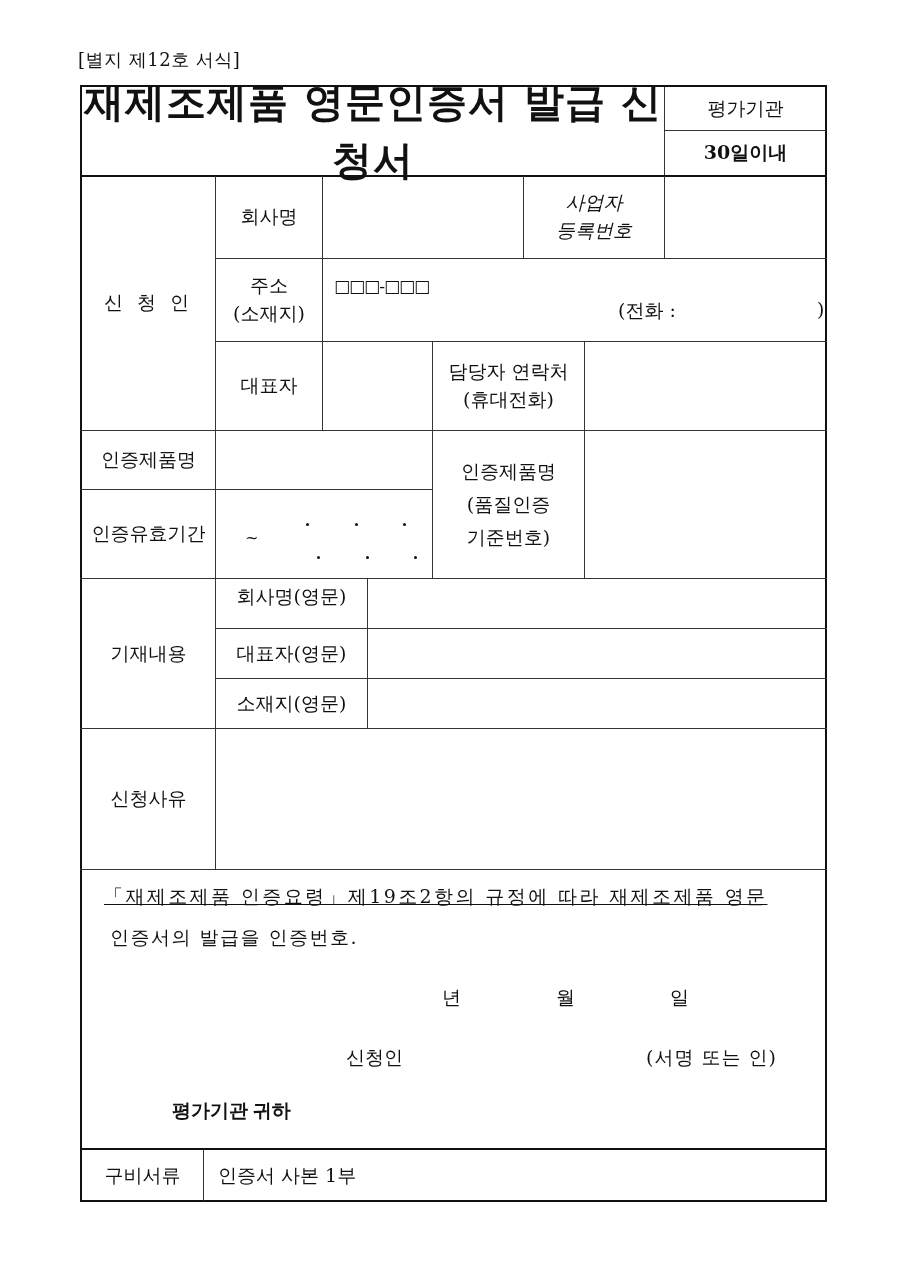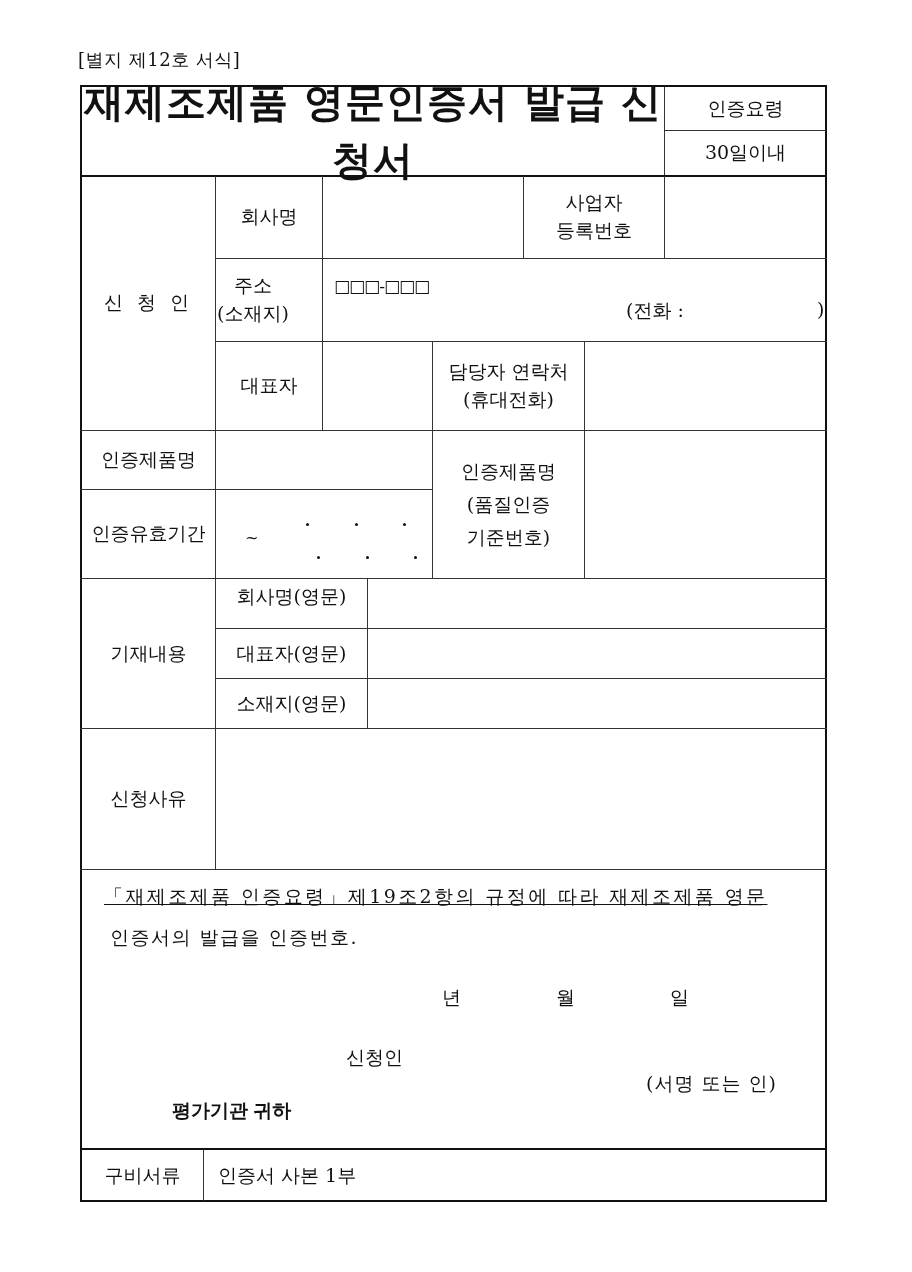--- a/index.html
+++ b/index.html
@@ -4,61 +4,61 @@
 <style>
   html, body { margin:0; padding:0; background:#ffffff; }
   body { width:912px; height:1272px; position:relative; font-family:"DejaVu Serif", "Liberation Serif", serif; color:#111; }
   .form-label { position:absolute; left:78px; top:48px; font-size:18px; letter-spacing:0.5px; }
   .frame { position:absolute; left:80px; top:85px; width:747px; height:1117px; border:2.5px solid #111; box-sizing:border-box; }
   .hl { position:absolute; height:0; border-top:1.2px solid #333; }
   .hlb { position:absolute; height:0; border-top:2px solid #111; }
   .vl { position:absolute; width:0; border-left:1.2px solid #333; }
   .cell { position:absolute; display:flex; align-items:center; justify-content:center; text-align:center; font-size:19px; line-height:1.45; }
   .title { font-size:40px; font-weight:bold; font-family:"DejaVu Sans", "Liberation Sans", sans-serif; letter-spacing:1px; }
-  .big { font-size:28px; font-weight:bold; font-family:Liberation Sans, sans-serif; }
+  .big { font-size:28px; font-weight:bold; font-family:Liberation Serif, serif; }
   .txt { position:absolute; font-size:19px; white-space:nowrap; }
   .dot { position:absolute; width:3px; height:3px; background:#111; border-radius:50%; }
   .input-area { position:absolute; }
 </style>
 </head>
 <body>
 
 <div class="form-label">[별지 제12호 서식]</div>
 
 <div class="frame"></div>
 
 <div class="cell title" style="left:82px;top:87px;width:582px;height:88px;">재제조제품 영문인증서 발급 신청서</div>
 <div class="vl" style="left:664px;top:87px;height:89px;"></div>
 <div class="hl" style="left:664px;top:130px;width:162px;"></div>
-<div class="cell" style="left:665px;top:87px;width:161px;height:43px;">인증요령</div>
-<div class="cell" style="left:665px;top:131px;width:161px;height:44px;">30일이내</div>
+<div class="cell" style="left:665px;top:87px;width:161px;height:43px;">평가기관</div>
+<div class="cell" style="left:665px;top:131px;width:161px;height:44px;font-weight:bold;">30일이내</div>
 <div class="hlb" style="left:80px;top:175px;width:747px;"></div>
 
 <div class="vl" style="left:215px;top:176px;height:693px;"></div>
 <div class="cell" style="left:82px;top:176px;width:133px;height:254px;letter-spacing:4px;">신 청 인</div>
 
 <div class="vl" style="left:322px;top:176px;height:254px;"></div>
 <div class="cell" style="left:216px;top:176px;width:106px;height:82px;">회사명</div>
 <div class="input-area" style="left:323px;top:176px;width:200px;height:82px;"></div>
 <div class="vl" style="left:523px;top:176px;height:82px;"></div>
-<div class="cell" style="left:524px;top:176px;width:140px;height:82px;flex-direction:column;">
+<div class="cell" style="left:524px;top:176px;width:140px;height:82px;flex-direction:column;font-style:italic;">
   <span>사업자</span>
   <span>등록번호</span>
 </div>
 <div class="vl" style="left:664px;top:176px;height:82px;"></div>
 <div class="input-area" style="left:665px;top:176px;width:161px;height:82px;"></div>
 <div class="hl" style="left:216px;top:258px;width:611px;"></div>
 
-<div class="cell" style="left:200px;top:259px;width:106px;height:82px;flex-direction:column;">
+<div class="cell" style="left:216px;top:259px;width:106px;height:82px;flex-direction:column;">
   <span>주소</span>
   <span>(소재지)</span>
 </div>
 <div class="input-area" style="left:323px;top:259px;width:503px;height:82px;"></div>
 <div class="txt" style="left:334px;top:276px;font-size:17px;letter-spacing:-1px;">□□□-□□□</div>
-<div class="txt" style="left:618px;top:298px;margin-left:8px;">(전화 :</div>
+<div class="txt" style="left:618px;top:298px;">(전화 :</div>
 <div class="txt" style="left:817px;top:298px;">)</div>
 <div class="hl" style="left:216px;top:341px;width:611px;"></div>
 
 <div class="cell" style="left:216px;top:342px;width:106px;height:88px;">대표자</div>
 <div class="input-area" style="left:323px;top:342px;width:109px;height:88px;"></div>
 <div class="vl" style="left:432px;top:342px;height:236px;"></div>
 <div class="cell" style="left:433px;top:342px;width:151px;height:88px;flex-direction:column;">
   <span>담당자 연락처</span>
   <span>(휴대전화)</span>
 </div>
@@ -106,21 +106,21 @@
 
 <div class="txt" style="left:104px;top:884px;letter-spacing:2.4px;text-decoration:underline;">「재제조제품 인증요령」제19조2항의 규정에 따라 재제조제품 영문</div>
 <div class="txt" style="left:110px;top:925px;letter-spacing:1.5px;">인증서의 발급을 인증번호.</div>
 
 <div class="txt" style="left:442px;top:985px;">년</div>
 <div class="txt" style="left:556px;top:985px;">월</div>
 <div class="txt" style="left:670px;top:985px;">일</div>
 
 <div class="txt" style="left:346px;top:1045px;">신청인</div>
 <div class="input-area" style="left:420px;top:1040px;width:220px;height:32px;"></div>
-<div class="txt" style="left:646px;top:1071px;letter-spacing:1px;">(서명 또는 인)</div>
+<div class="txt" style="left:646px;top:1045px;letter-spacing:1px;">(서명 또는 인)</div>
 
 <div class="txt big" style="left:172px;top:1098px;">평가기관 귀하</div>
 
 <div class="hlb" style="left:80px;top:1148px;width:747px;"></div>
 
 <div class="cell" style="left:82px;top:1150px;width:121px;height:51px;">구비서류</div>
 <div class="vl" style="left:203px;top:1150px;height:51px;"></div>
 <div class="txt" style="left:218px;top:1163px;">인증서 사본 1부</div>
 
 </body></html>

